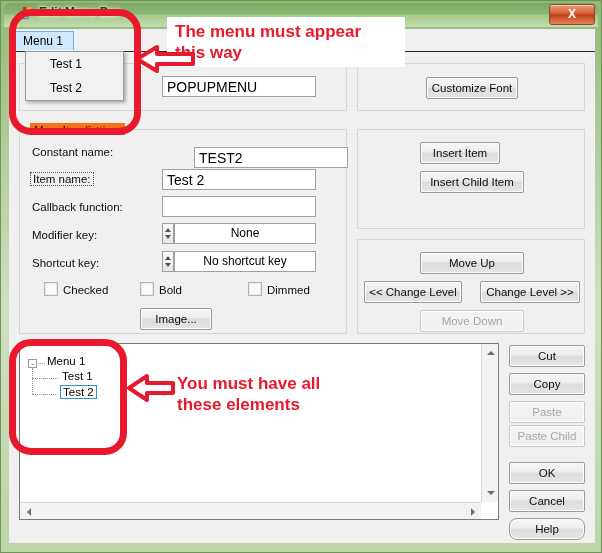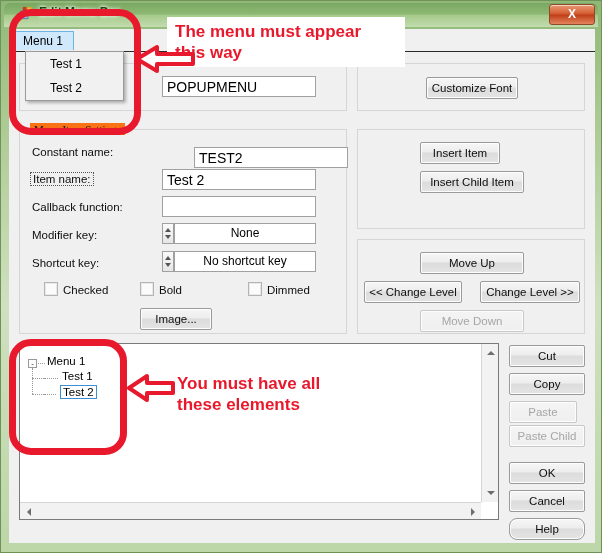--- a/index.html
+++ b/index.html
@@ -262,21 +262,21 @@
       <span>Move Down</span>
     </div>
   </div>
 
   <div class="btn" style="left:508px;top:344px;width:76px;">
     <span>Cut</span>
   </div>
   <div class="btn" style="left:508px;top:372px;width:76px;">
     <span>Copy</span>
   </div>
-  <div class="btn disabled" style="left:508px;top:400px;width:68px;">
+  <div class="btn disabled" style="left:508px;top:400px;width:76px;">
     <span>Paste</span>
   </div>
   <div class="btn disabled" style="left:508px;top:424px;width:76px;">
     <span>Paste Child</span>
   </div>
   <div class="btn" style="left:508px;top:461px;width:76px;">
     <span>OK</span>
   </div>
   <div class="btn" style="left:508px;top:489px;width:76px;">
     <span>Cancel</span>

